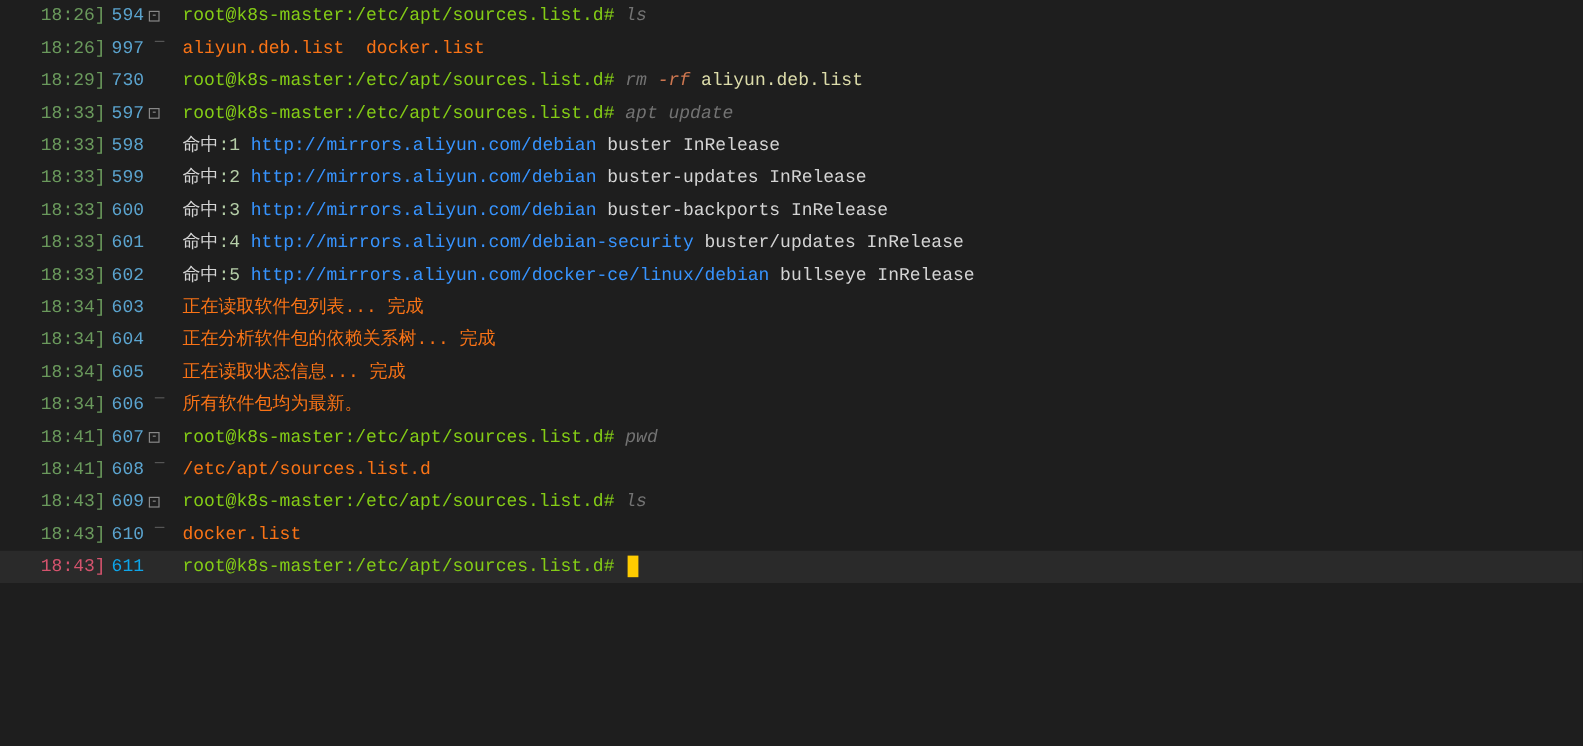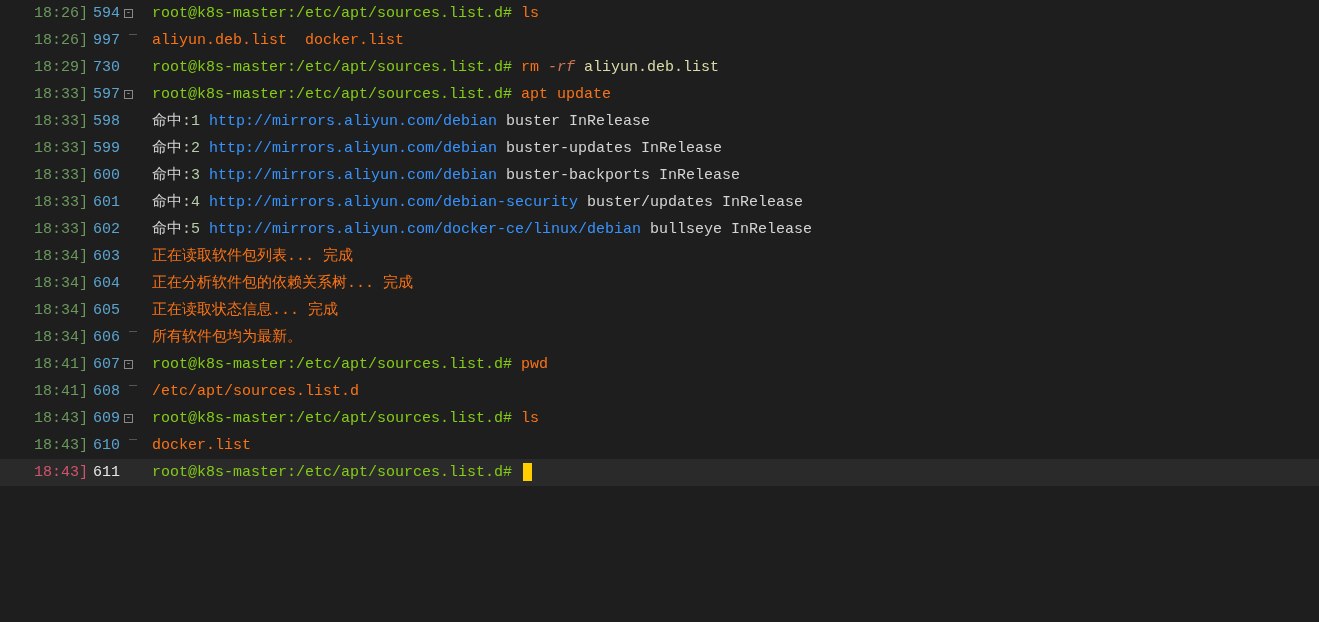--- a/index.html
+++ b/index.html
@@ -32,21 +32,21 @@
   }
   .timestamp.hl { color: #d4536d; }
   .lineno {
     width: 56px;
     text-align: right;
     color: #5ba4cf;
     padding-right: 4px;
     flex-shrink: 0;
     font-weight: 400;
   }
-  .lineno.hl { color: #e5e5e5; }
+  .lineno.hl { color: #0ea5e9; }
   .fold {
     width: 22px;
     flex-shrink: 0;
     color: #888;
     font-size: 13px;
     text-align: left;
     position: relative;
   }
   .fold .box {
     display: inline-block;
@@ -67,21 +67,21 @@
   }
   .fold .guide.end::after{
     content:"";
     position:absolute;
     left:0; bottom:6px;
     width:8px;
     border-bottom:1px solid #555;
   }
   .content { flex: 1; padding-left: 6px; }
   .prompt { color: #84cc16; }
-  .cmd { color: #f97316; }
+  .cmd { color: #737373; font-style: italic; }
   .flag { color: #ce7750; font-style: italic; }
   .arg { color: #dcdcaa; }
   .plain { color: #f97316; }
   .hit { color: #d4d4d4; margin-top: 44px; }
   .num { color: #b5cea8; }
   .url { color: #3794ff; }
   .tail { color: #d4d4d4; }
   .cursor {
     display: inline-block;
     width: 9px; height: 18px;

